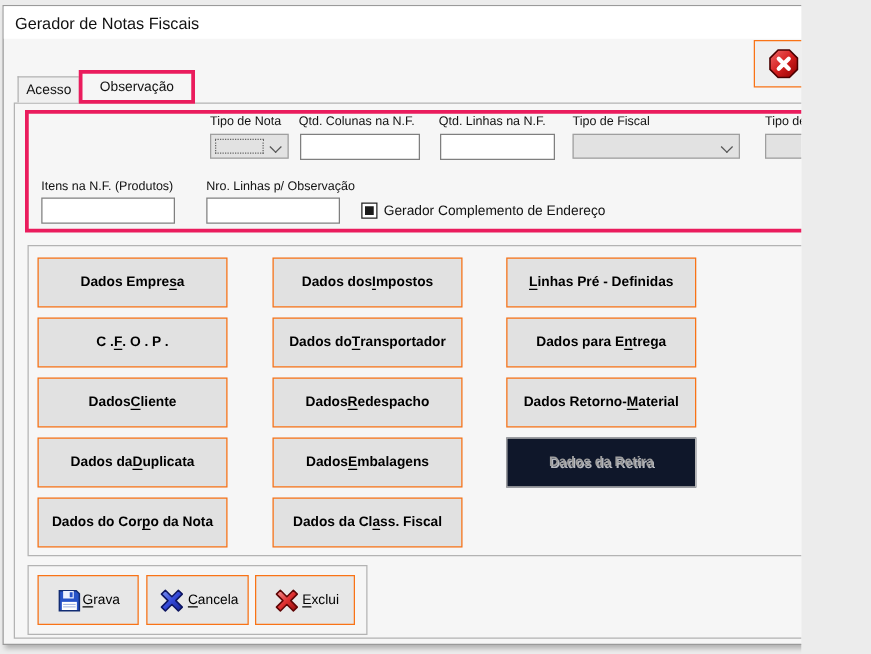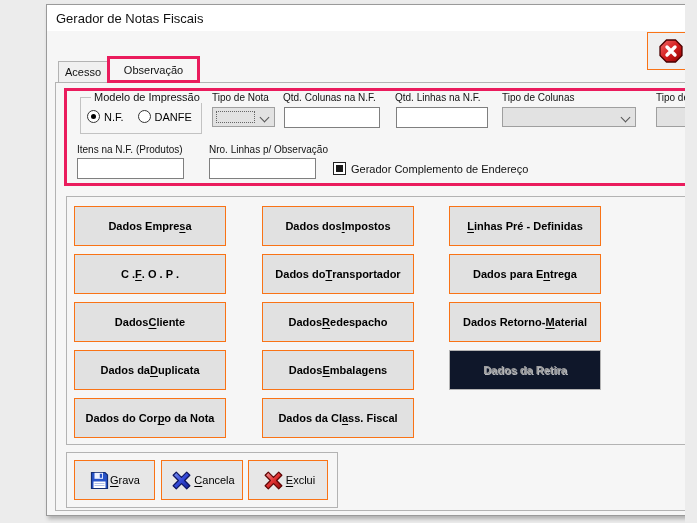--- a/index.html
+++ b/index.html
@@ -1,17 +1,17 @@
 <!DOCTYPE html>
 <html><head>
 <meta charset="utf-8">
 <style>
   * { margin:0; padding:0; box-sizing:border-box; }
   html,body { width:697px; height:523px; background:#ececec; font-family:"Liberation Sans", sans-serif; }
-  .stage { position:relative; width:641px; height:523px; overflow:hidden;margin-left:44px; }
+  .stage { position:relative; width:641px; height:523px; overflow:hidden; }
 
   
   .window { position:absolute; left:2px; top:4px; width:691px; height:512px;
             background:#f6f6f6; border:1px solid #9a9a9a; box-shadow:2px 3px 4px rgba(0,0,0,.25); }
   .titlebar { position:absolute; left:3px; top:5px; width:689px; height:26px; background:#ffffff; }
   .title-text { position:absolute; left:12px; top:11px; font-size:13px; color:#111; }
   .close-btn { position:absolute; left:648px; top:6px; width:42px; height:24px; display:flex;
                align-items:center; justify-content:center; font-size:15px; color:#444; cursor:default; }
 
   
@@ -113,49 +113,34 @@
   <div class="tabpage"></div>
   <div class="tab tab-acesso">
     <span>Acesso</span>
   </div>
   <div class="tab tab-manutencao">
     <span>Observação</span>
   </div>
 
   <div class="form-panel"></div>
 
-  <div class="groupbox" style="z-index:4;">
-    <span class="legend">Modelo de Impressão</span>
-    <div class="radio-row">
-      <label class="radio">
-        <span class="circle">
-            <span class="dot"></span>
-          </span>
-        <span>N.F.</span>
-      </label>
-      <label class="radio">
-        <span class="circle"></span>
-        <span>DANFE</span>
-      </label>
-    </div>
-  </div>
 
   <div class="lbl" style="left:168px; top:92px; z-index:4;">Tipo de Nota</div>
   <div class="combo" style="left:168px; top:107px; width:63px; z-index:4;">
     <span class="focus-rect"></span>
     <span class="chev"></span>
   </div>
 
   <div class="lbl" style="left:239px; top:92px; z-index:4;">Qtd. Colunas na N.F.</div>
   <input class="input" style="left: 240px; top: 107px; width: 96px; z-index: 4;" value="">
 
   <div class="lbl" style="left:351px; top:92px; z-index:4;">Qtd. Linhas na N.F.</div>
   <input class="input" style="left: 352px; top: 107px; width: 92px; z-index: 4;" value="">
 
-  <div class="lbl" style="left:458px; top:92px; z-index:4;">Tipo de Colunas</div>
+  <div class="lbl" style="left:458px; top:92px; z-index:4;">Tipo de Fiscal</div>
   <div class="combo" style="left:458px; top:107px; width:134px; z-index:4;">
     <span class="chev"></span>
   </div>
 
   <div class="lbl" style="left:612px; top:92px; z-index:4;">Tipo de Linha</div>
   <div class="combo" style="left:612px; top:107px; width:60px; z-index:4;">
     <span class="chev"></span>
   </div>
 
   <div class="lbl" style="left:33px; top:144px; z-index:4;">Itens na N.F. (Produtos)</div>

